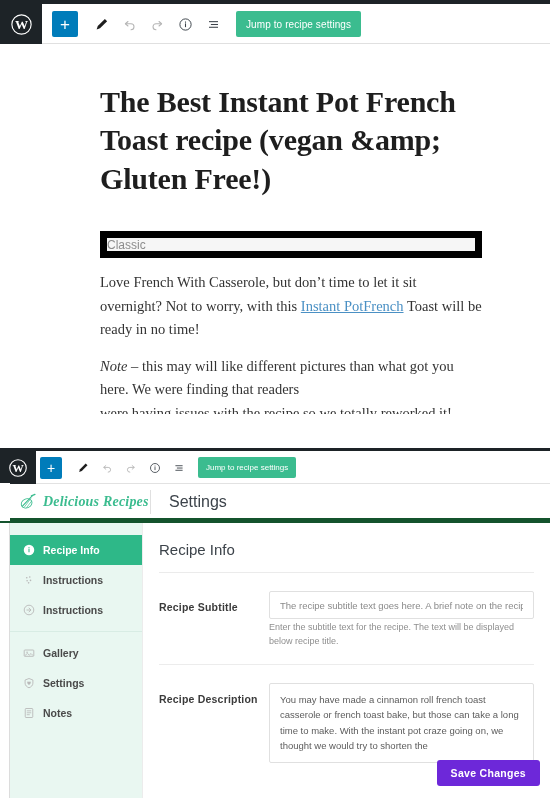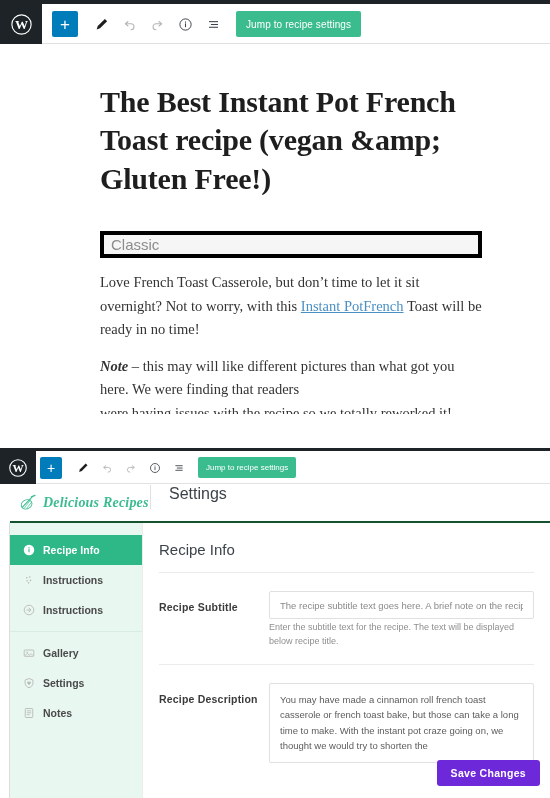--- a/index.html
+++ b/index.html
@@ -37,50 +37,50 @@
     font-family:"Liberation Sans", sans-serif; cursor:pointer; white-space:nowrap;
   }
 
   .doc { position:absolute; left:16px; top:45px; width:550px; height:369px; background:#fff; padding:0; }
   .doc-inner { width:382px; margin:0 auto; padding-top:38px; }
   .post-title {
     font-family:"Liberation Serif", serif; font-weight:700; font-size:30px;
     line-height:1.28; color:#1e1e1e; letter-spacing:-.2px;
   }
   .classic-block {
-    margin-top:33px; background:#f6f6f6; border:4px solid #000000;
-    height:27px; display:flex; align-items:center; padding-left:7px;
-    font-size:15px; color:#8c8c8c; font-family:"Liberation Sans", sans-serif;
+    margin-top:33px; background:#f6f6f6; border:7px solid #000000;
+    height:27px; display:flex; align-items:center; padding-left:0;
+    font-size:12px; color:#8c8c8c; font-family:"Liberation Sans", sans-serif;
   }
   .para {
     font-family:"Liberation Serif", serif; font-size:14.5px; line-height:1.62;
     color:#333; margin-top:13px;
   }
   .para a { color:#4a90c4; text-decoration:underline; }
-  .para .noteword { font-weight:700; font-style:italic;text-align:center; }
+  .para .noteword { font-weight:400; font-style:italic;text-align:center; }
 
   
   .gap { position:absolute; left:0; top:414px; width:550px; height:34px; background:#fff; }
 
   
   .panel-bot { position:absolute; left:0; top:448px; width:550px; height:350px; background:#fff; overflow:hidden; }
   .b-topstrip { position:absolute; left:0; top:0; width:550px; height:3px; background:#1d2327; }
   .b-wpbar { position:absolute; left:0; top:3px; width:550px; height:33px; background:#fff; border-bottom:1px solid #e2e2e2; }
   .b-wplogo { position:absolute; left:0; top:0; width:36px; height:33px; background:#1d2327;
               display:flex; align-items:center; justify-content:center; }
   .b-wplogo svg { width:18px; height:18px; }
   .b-tb { position:absolute; left:40px; top:0; height:33px; display:flex; align-items:center; gap:2px; }
   .b-tb .tb-btn { width:22px; height:22px; }
   .b-tb .tb-add { width:22px; height:22px; font-size:14px; }
   .b-jump { margin-left:6px; height:21px; padding:0 8px; background:#3bbc8f; color:#fff;
             border:none; border-radius:2px; font-size:8px; cursor:pointer; white-space:nowrap;
             font-family:"Liberation Sans", sans-serif; }
 
   .brandbar { position:absolute; left:0; top:37px; width:550px; height:38px; background:#fff;
-              border-bottom:2px solid #14532d; display:flex; }
+              border-bottom:5px solid #14532d; display:flex; align-items:center; }
   .brandbar .edge { width:10px; height:38px; background:#fff; }
   .brandzone { width:140px; display:flex; align-items:center; gap:5px; padding-left:8px; }
   .whisk { width:20px; height:18px; }
   .brandname { font-family:"Liberation Serif", serif; font-style:italic; font-weight:700;
                font-size:14px; color:#3bbc8f; letter-spacing:.2px; white-space:nowrap; }
   .brand-div { width:1px; height:24px; background:#e0e0e0; }
   .settings-title { margin-left:18px; font-size:16px; color:#3c434a; font-weight:400; }
 
   .b-body { position:absolute; left:0; top:75px; width:550px; height:275px; display:flex; }
   .b-railedge { width:10px; background:#fff; border-right:1px solid #dcdcdc; }
@@ -183,21 +183,21 @@
 
     <div class="doc">
       <div class="doc-inner">
         <h1 class="post-title">The Best Instant Pot French Toast recipe (vegan &amp;amp; Gluten Free!)</h1>
 
         <div class="classic-block">
           <span>Classic</span>
         </div>
 
         <p class="para">
-          <span>Love French Toast Casserole, but don’t time to let it sit overnight? Not to worry, with this </span><a href="#">Instant PotFrench</a><span> Toast will be ready in no time!</span>
+          <span>Love French With Casserole, but don’t time to let it sit overnight? Not to worry, with this </span><a href="#">Instant PotFrench</a><span> Toast will be ready in no time!</span>
         </p>
 
         <p class="para">
           <span class="noteword">Note</span><span> – this may will like different pictures than what got you here. We were finding that readers</span>
         </p>
 
         <p class="para" style="margin-top:0">were having issues with the recipe so we totally reworked it! Please give us your feedback in the comments. We welcome constructive comments that will help us serve you better!</p>
       </div>
     </div>
   </div>

